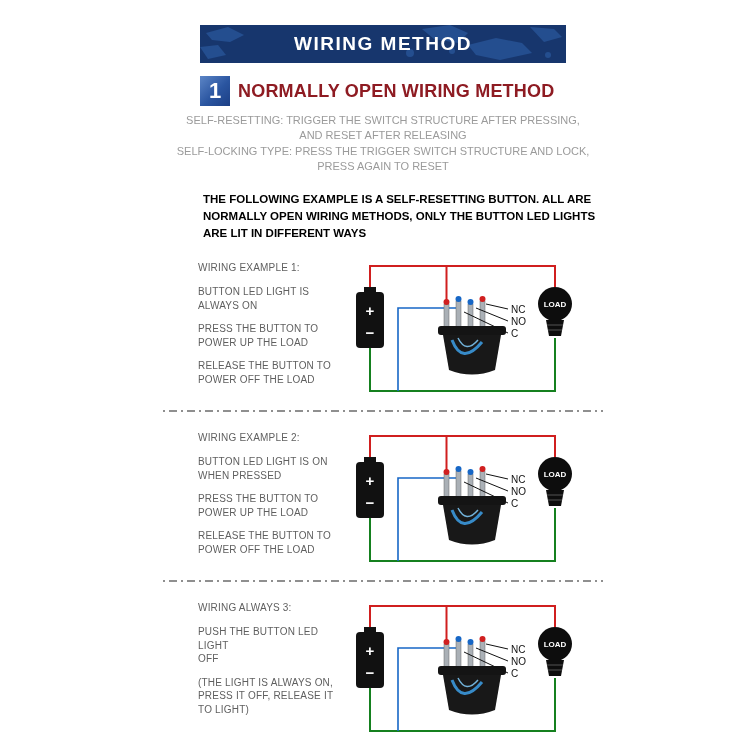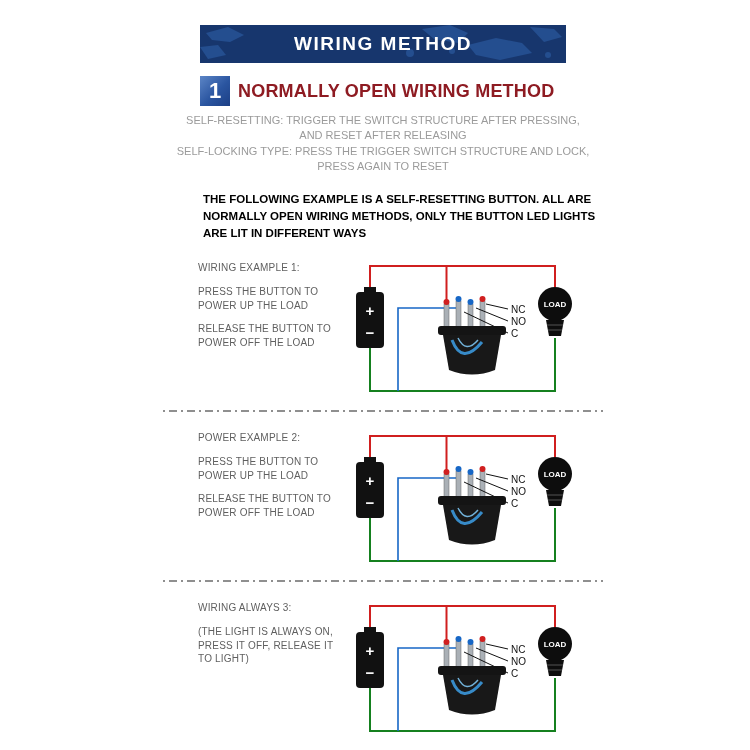--- a/index.html
+++ b/index.html
@@ -59,20 +59,22 @@
 AND RESET AFTER RELEASING
 SELF-LOCKING TYPE: PRESS THE TRIGGER SWITCH STRUCTURE AND LOCK,
 PRESS AGAIN TO RESET</p>
     <p class="bold-note">THE FOLLOWING EXAMPLE IS A SELF-RESETTING BUTTON. ALL ARE
 NORMALLY OPEN WIRING METHODS, ONLY THE BUTTON LED LIGHTS
 ARE LIT IN DIFFERENT WAYS</p>
 
     <section class="example">
       <div class="ex-text">
         <p class="ex-title">WIRING EXAMPLE 1:</p>
+        <p class="ex-note">BUTTON LED LIGHT IS
+ALWAYS ON</p>
         <p class="ex-note">PRESS THE BUTTON TO
 POWER UP THE LOAD</p>
         <p class="ex-note">RELEASE THE BUTTON TO
 POWER OFF THE LOAD</p>
       </div>
       <svg class="diagram" viewBox="0 0 265 145" width="265" height="145">
         <polyline points="30,31 30,10 215,10 215,31" fill="none" stroke="#d01f1f" stroke-width="2"></polyline>
         <polyline points="106.5,10 106.5,45" fill="none" stroke="#d01f1f" stroke-width="2"></polyline>
         <polyline points="30,92 30,135 215,135 215,82" fill="none" stroke="#15801f" stroke-width="2"></polyline>
         <polyline points="118.5,52 58,52 58,135" fill="none" stroke="#1767c6" stroke-width="1.6"></polyline>
@@ -111,21 +113,23 @@
           <line x1="207" y1="69" x2="223" y2="69" stroke="#555" stroke-width="1"></line>
           <line x1="208" y1="74" x2="222" y2="74" stroke="#555" stroke-width="1"></line>
         </g>
       </svg>
     </section>
 
     <div class="separator"></div>
 
     <section class="example">
       <div class="ex-text">
-        <p class="ex-title">POWER EXAMPLE 2:</p>
+        <p class="ex-title">WIRING EXAMPLE 2:</p>
+        <p class="ex-note">BUTTON LED LIGHT IS ON
+WHEN PRESSED</p>
         <p class="ex-note">PRESS THE BUTTON TO
 POWER UP THE LOAD</p>
         <p class="ex-note">RELEASE THE BUTTON TO
 POWER OFF THE LOAD</p>
       </div>
       <svg class="diagram" viewBox="0 0 265 145" width="265" height="145">
         <polyline points="30,31 30,10 215,10 215,31" fill="none" stroke="#d01f1f" stroke-width="2"></polyline>
         <polyline points="106.5,10 106.5,45" fill="none" stroke="#d01f1f" stroke-width="2"></polyline>
         <polyline points="30,92 30,135 215,135 215,82" fill="none" stroke="#15801f" stroke-width="2"></polyline>
         <polyline points="118.5,52 58,52 58,135" fill="none" stroke="#1767c6" stroke-width="1.6"></polyline>
@@ -165,20 +169,22 @@
           <line x1="208" y1="74" x2="222" y2="74" stroke="#555" stroke-width="1"></line>
         </g>
       </svg>
     </section>
 
     <div class="separator"></div>
 
     <section class="example">
       <div class="ex-text">
         <p class="ex-title">WIRING ALWAYS 3:</p>
+        <p class="ex-note">PUSH THE BUTTON LED LIGHT
+OFF</p>
         <p class="ex-note">(THE LIGHT IS ALWAYS ON,
 PRESS IT OFF, RELEASE IT
 TO LIGHT)</p>
 
       </div>
       <svg class="diagram" viewBox="0 0 265 145" width="265" height="145">
         <polyline points="30,31 30,10 215,10 215,31" fill="none" stroke="#d01f1f" stroke-width="2"></polyline>
         <polyline points="106.5,10 106.5,45" fill="none" stroke="#d01f1f" stroke-width="2"></polyline>
         <polyline points="30,92 30,135 215,135 215,82" fill="none" stroke="#15801f" stroke-width="2"></polyline>
         <polyline points="118.5,52 58,52 58,135" fill="none" stroke="#1767c6" stroke-width="1.6"></polyline>

